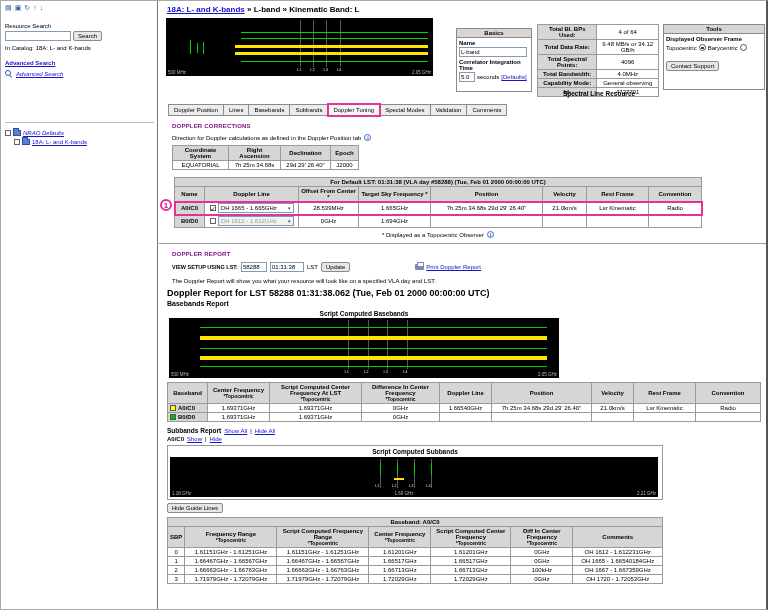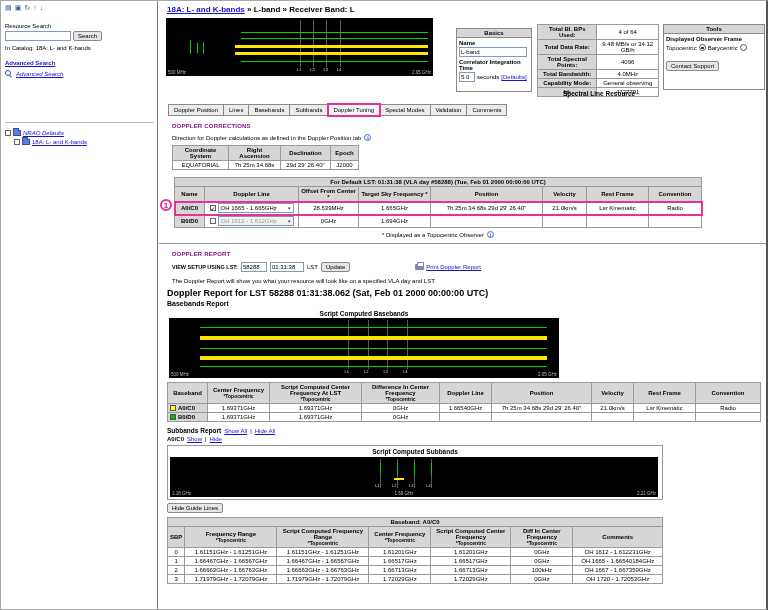--- a/index.html
+++ b/index.html
@@ -115,21 +115,21 @@
         <span class="cbx"></span>
         <span class="folder"></span>
         <a>18A: L- and K-bands</a>
       </div>
     </div>
   </div>
 
   <div class="main">
 
     <div class="breadcrumb">
-      <a>18A: L- and K-bands</a><span> » L-band » Receiver Band: L</span>
+      <a>18A: L- and K-bands</a><span> » L-band » Kinematic Band: L</span>
     </div>
 
     <div class="top-region">
 
       <div class="plot" style="left:7px;top:4px;width:267px;height:58px">
         <div class="gline" style="left:50%"></div>
         <div class="gline" style="left:55%"></div>
         <div class="gline" style="left:60%"></div>
         <div class="gline" style="left:65%"></div>
         <div class="pline" style="top:14px;left:28%;width:70%;height:1px;background:#00d400"></div>
@@ -311,21 +311,21 @@
       <input class="inp" style="width: 26px;" value="58288">
       <input class="inp" style="width: 34px;" value="01:31:38">
       <span>LST</span>
       <button class="btn">Update</button>
       <span class="printlink">
         <span class="printer-icon"></span>
         <a>Print Doppler Report</a>
       </span>
     </div>
     <div class="desc">The Doppler Report will show you what your resource will look like on a specified VLA day and LST.</div>
-    <div class="rpt-title">Doppler Report for LST 58288 01:31:38.062 (Sat, Feb 01 2000 00:00:00 UTC)</div>
+    <div class="rpt-title">Doppler Report for LST 58288 01:31:38.062 (Tue, Feb 01 2000 00:00:00 UTC)</div>
     <div class="bb-label">Basebands Report</div>
 
     <div class="plot-title">Script Computed Basebands</div>
     <div class="plotf" style="width:390px;height:60px;margin-left:10px">
       <div class="gline" style="left:46%"></div>
       <div class="gline" style="left:51%"></div>
       <div class="gline" style="left:56%"></div>
       <div class="gline" style="left:61%"></div>
       <div class="pline" style="top:9px;left:8%;width:89%;height:1px;background:#00d400"></div>
       <div class="pline" style="top:18px;left:8%;width:89%;height:4px;background:#ffe400"></div>

